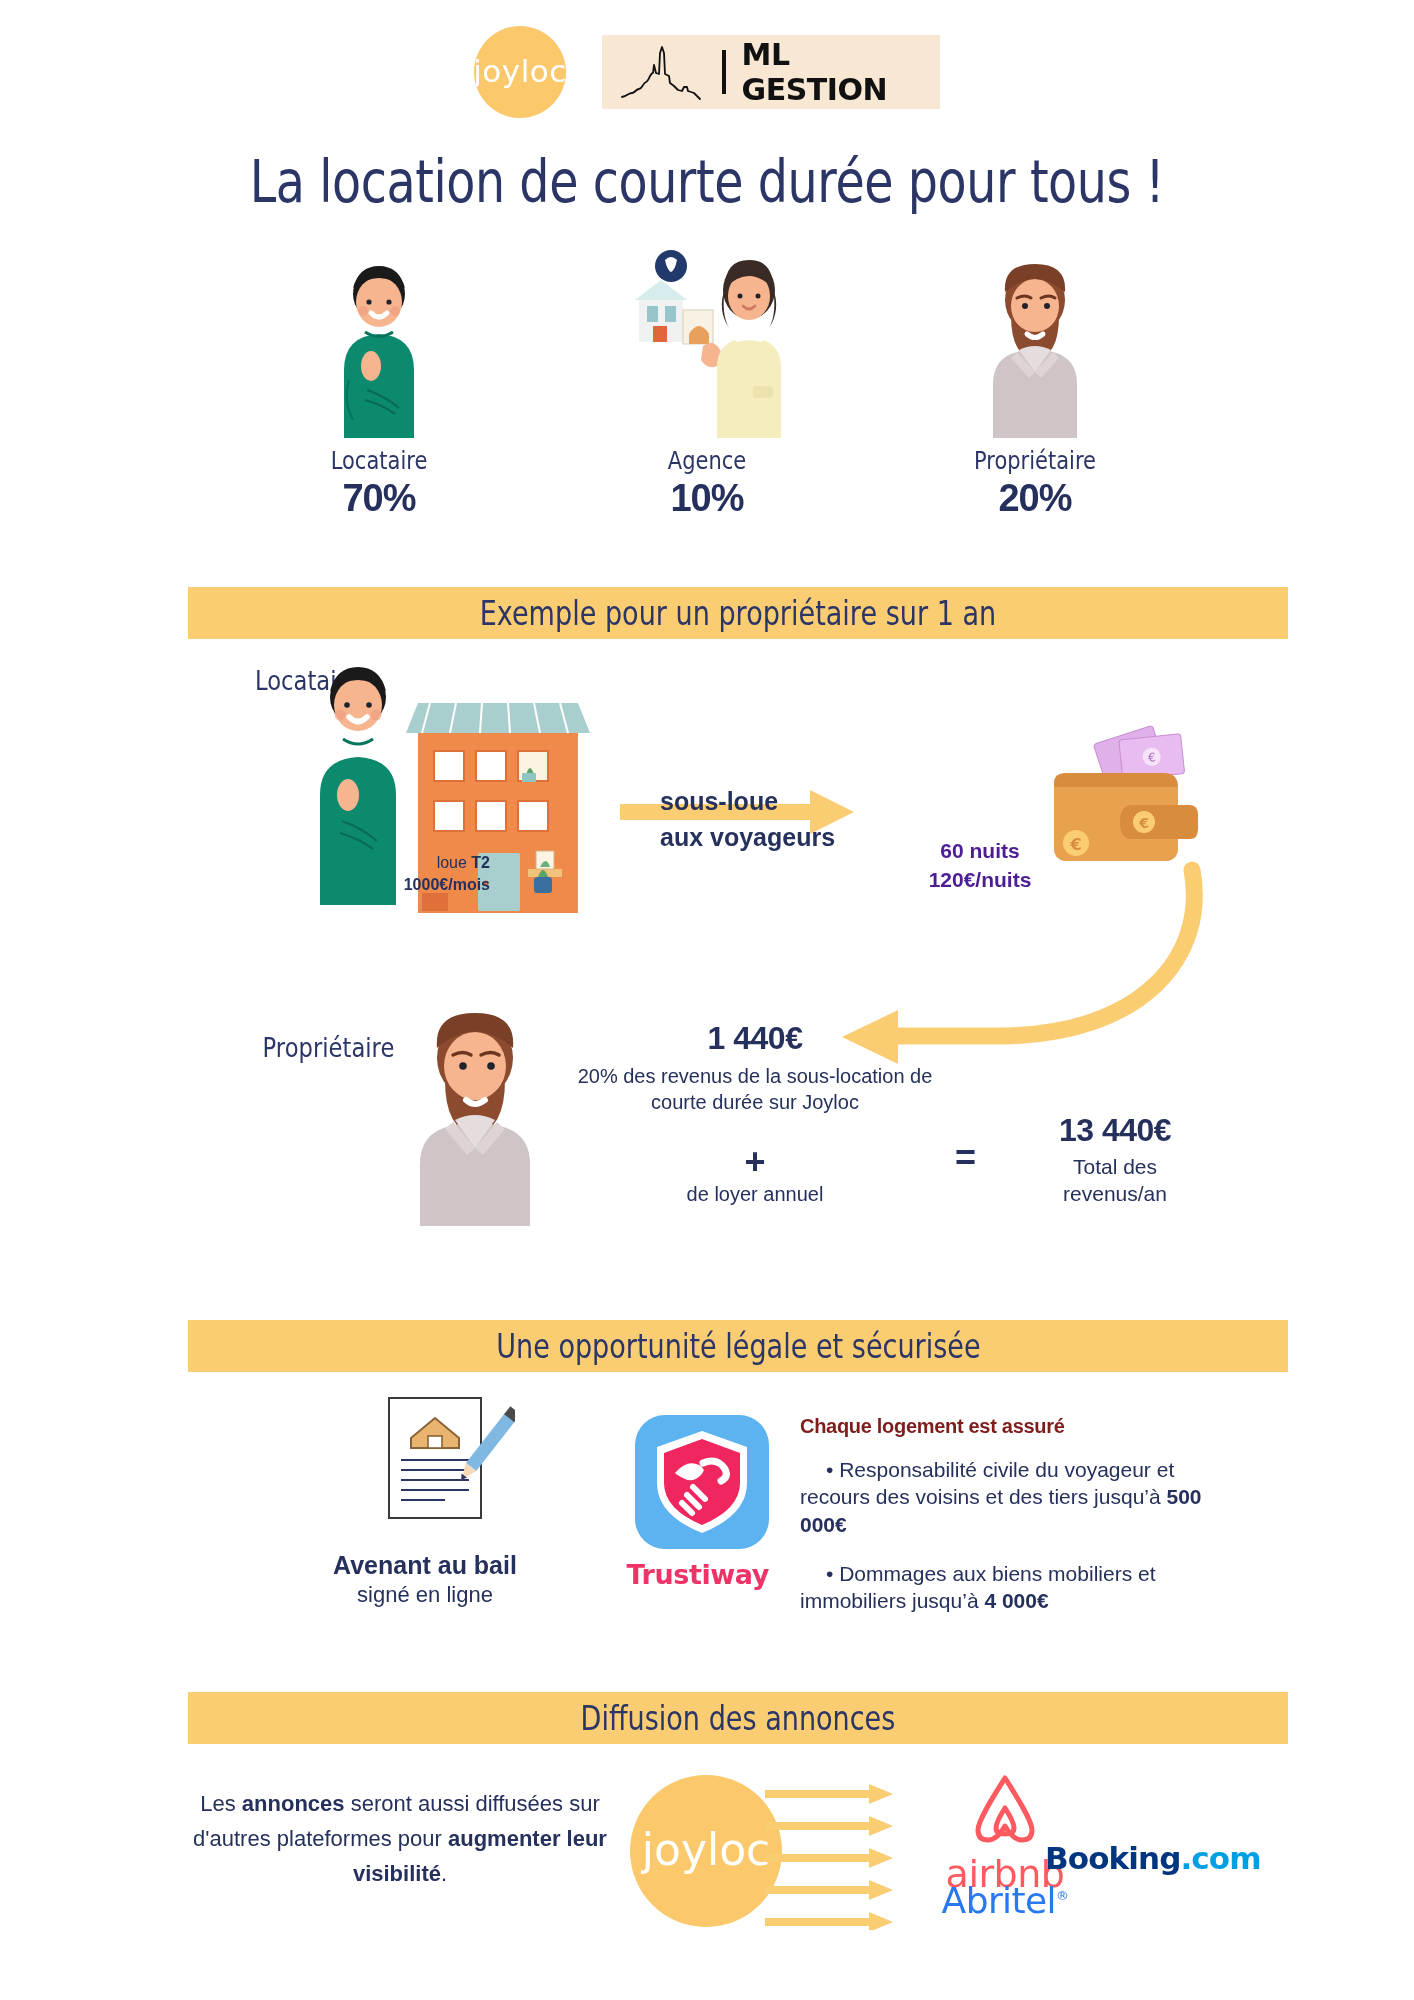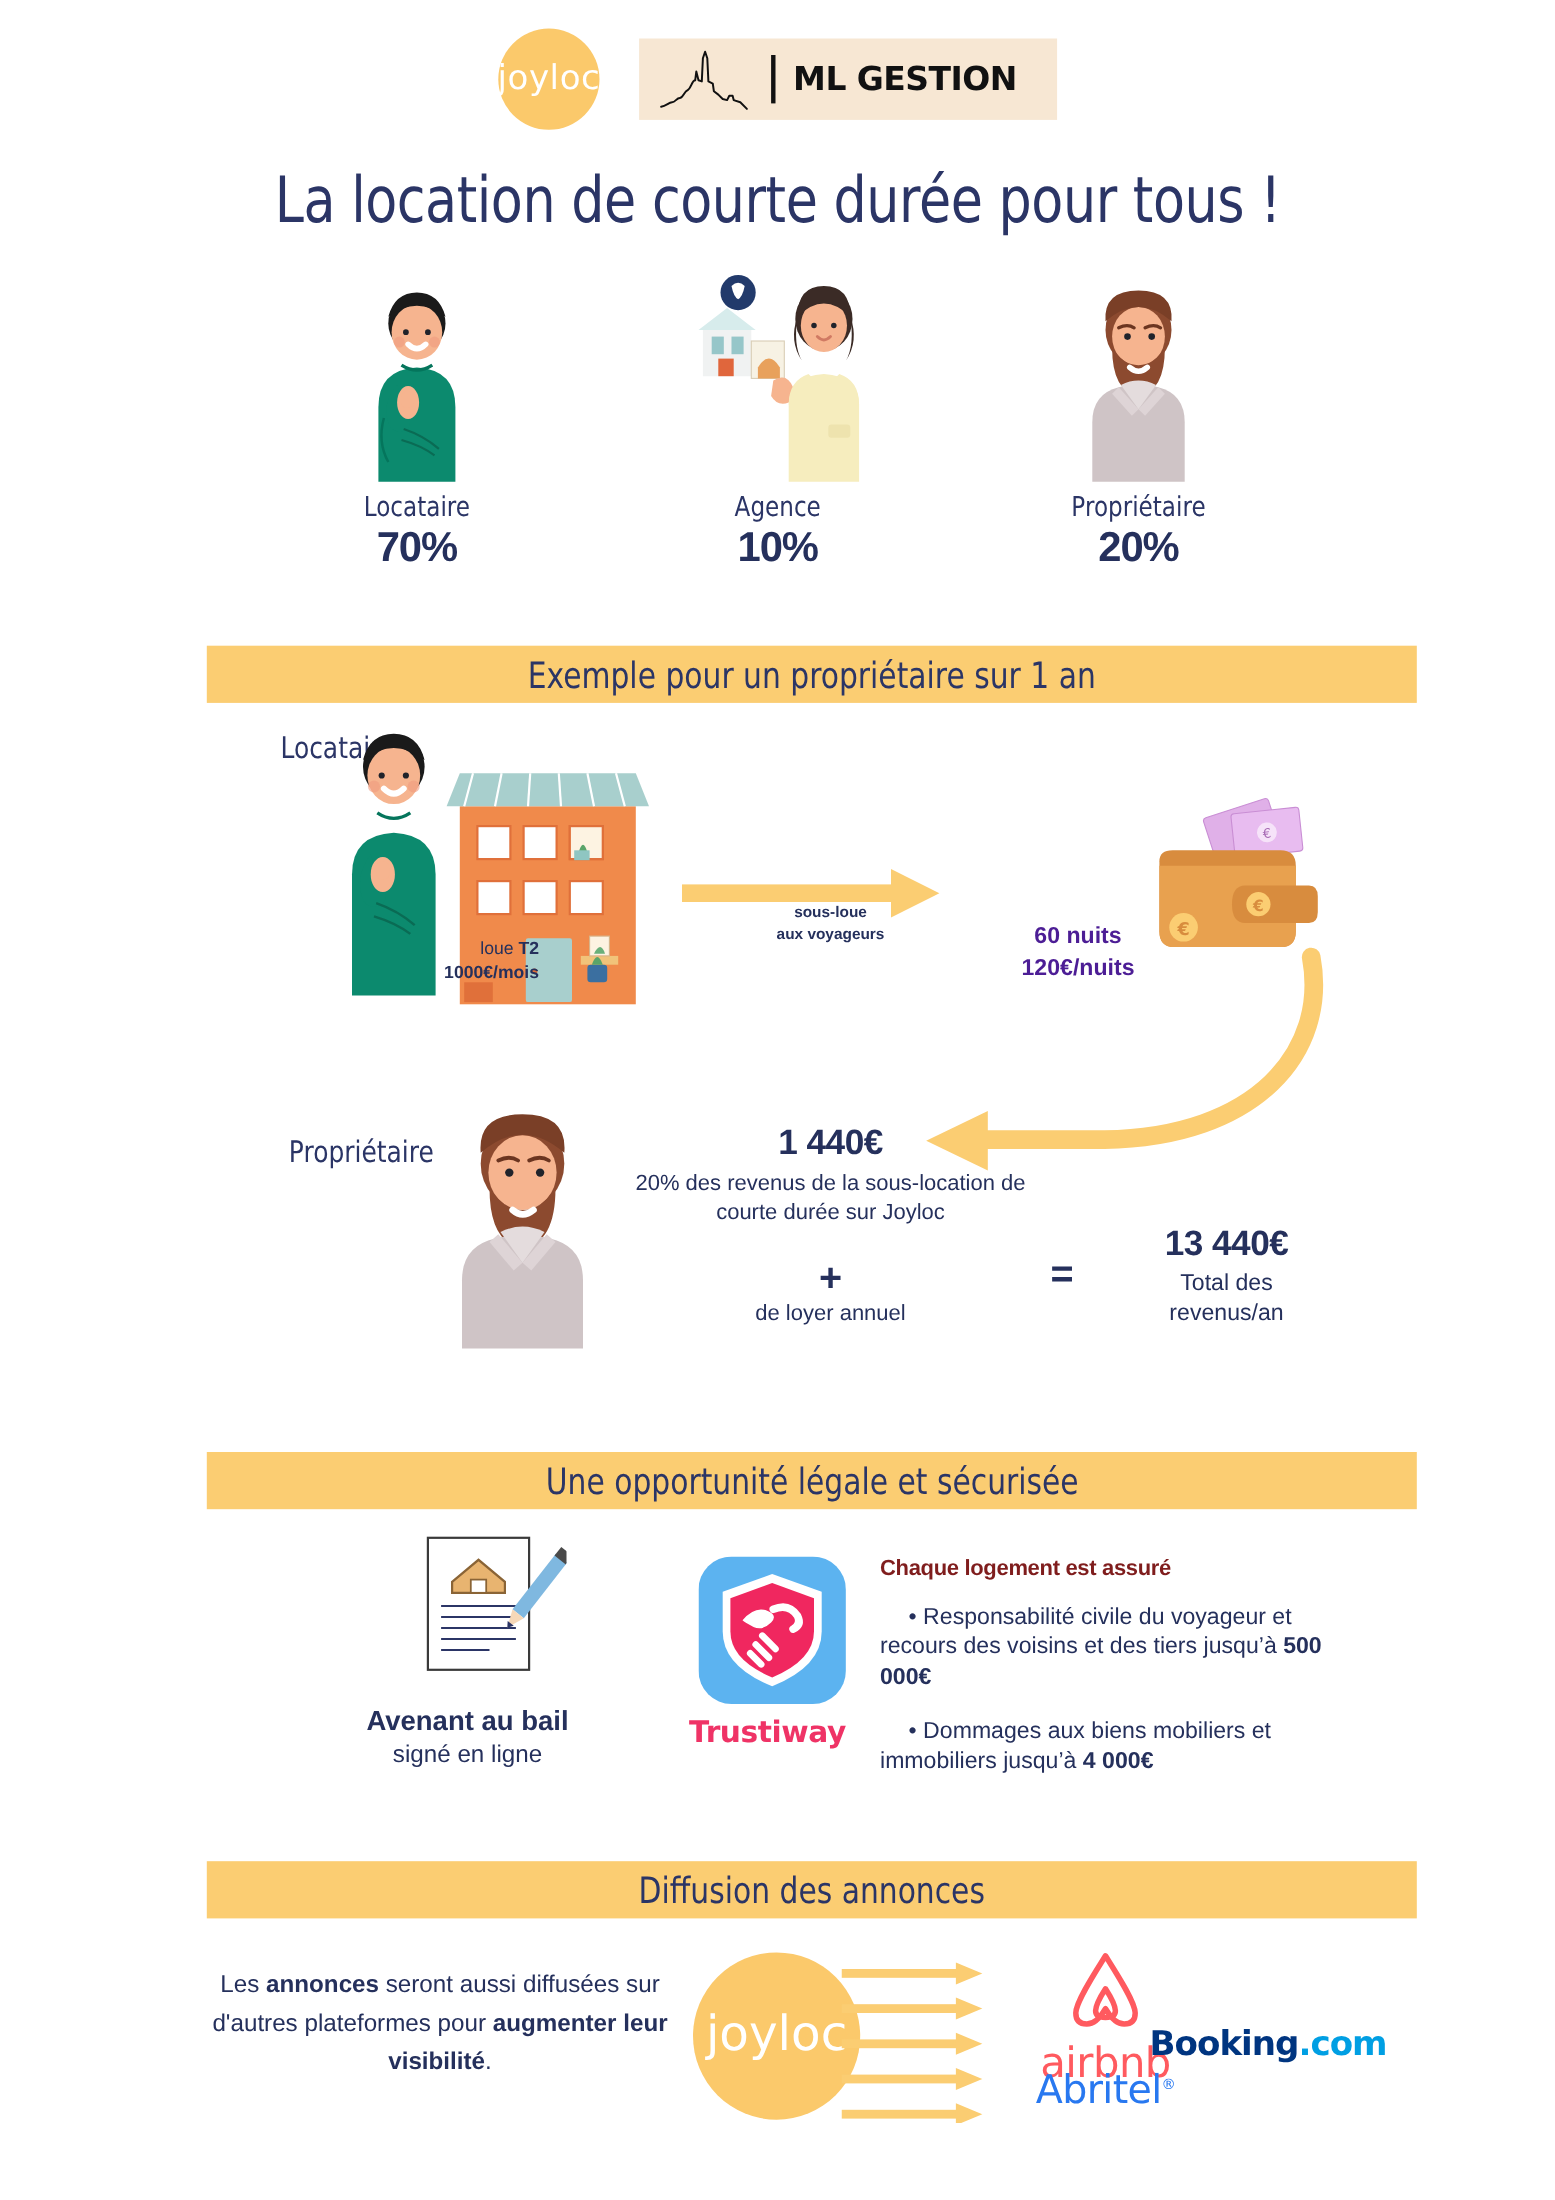--- a/index.html
+++ b/index.html
@@ -22,21 +22,21 @@
     width:92px;height:92px;border-radius:50%;
     background:#fbc96b;
     display:flex;align-items:center;justify-content:center;
   }
   .joyloc-circle .wm{
     color:#ffffff;font-size:31px;letter-spacing:.5px;
     font-family:"DejaVu Sans",sans-serif;font-weight:400;
     transform:translateY(-1px);
   }
   .mlbox{
-    background:#f7e7d3;height:74px;width:380px;
+    background:#f7e7d3;height:74px;width:338px;
     display:flex;align-items:center;gap:16px;padding:0 18px;box-sizing:border-box;
   }
   .mlbox .skyline{flex:0 0 86px;height:58px;}
   .mlbox .divider{width:4px;height:44px;background:#111;}
   .mlbox .mlname{
     font-family:"DejaVu Sans",sans-serif;
     font-weight:bold;font-size:30px;color:#111;letter-spacing:-0.5px;
   }
 
   
@@ -78,22 +78,22 @@
   .lbl-script{
     font-family:"DejaVu Sans",sans-serif;color:#2b3566;transform:scaleX(.84);
   }
 
   .tenant-label{position:absolute;left:245px;top:665px;font-size:27px;}
   .loue{position:absolute;left:300px;top:852px;width:190px;text-align:right;
         font-size:16px;line-height:1.35;color:#25305c;}
 
   .arrow-block{position:absolute;left:620px;top:782px;width:250px;}
   .arrow-cap{
-    position:absolute;left:660px;top:819px;width:190px;text-align:center;
-    font-size:14px;font-weight:bold;color:#25305c;line-height:1.45;
+    position:absolute;left:660px;top:783px;width:190px;text-align:left;
+    font-size:25px;font-weight:bold;color:#25305c;line-height:1.45;
   }
 
   .nights{position:absolute;left:905px;top:836px;width:150px;text-align:center;
           font-size:21px;font-weight:bold;color:#4c1d95;line-height:1.4;}
 
   .owner-label{position:absolute;left:250px;top:1032px;font-size:27px;}
 
   .calc{position:absolute;left:540px;top:1020px;width:430px;text-align:center;}
   .calc .big{font-size:32px;font-weight:bold;letter-spacing:-0.5px;color:#25305c;}
   .calc .sub{font-size:20px;color:#25305c;line-height:1.3;margin-top:6px;}

